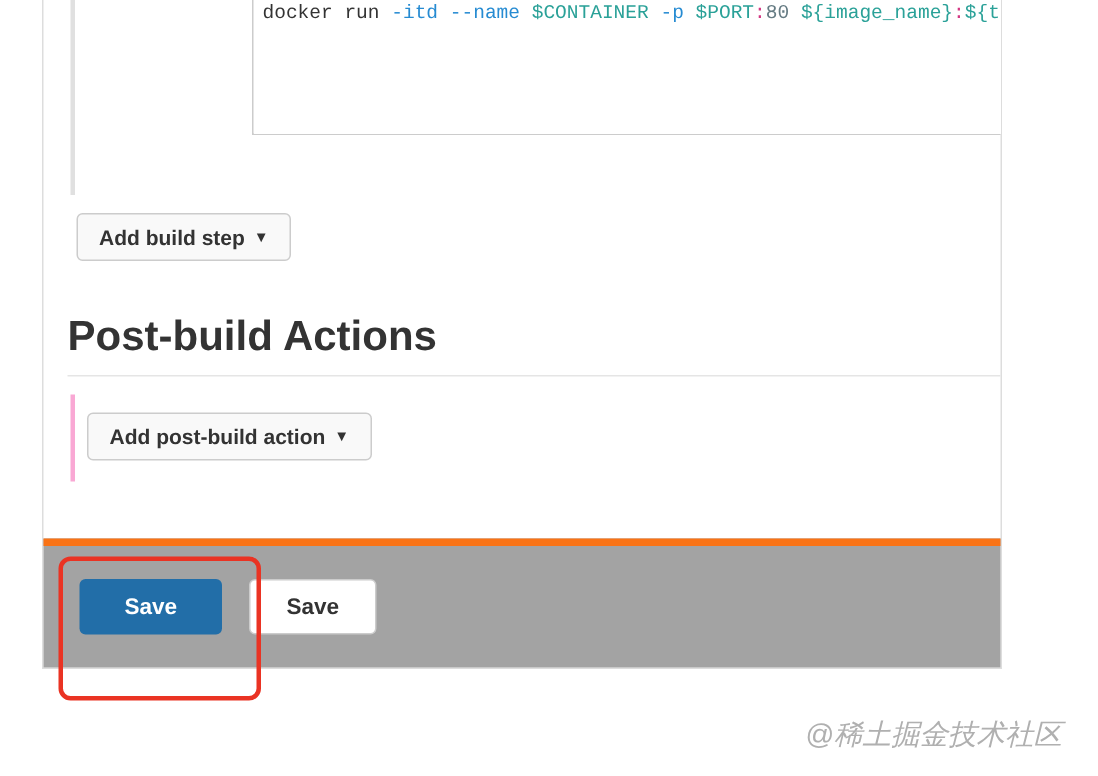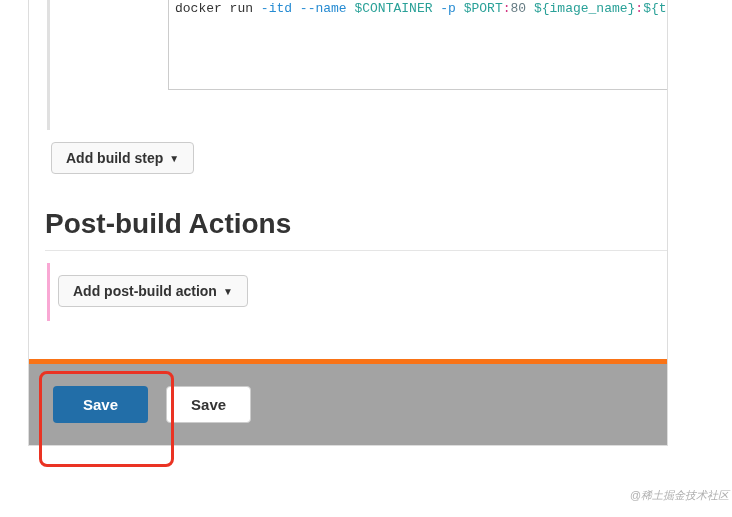--- a/index.html
+++ b/index.html
@@ -129,24 +129,24 @@
       border: 3px solid #ea3323;
       border-radius: 8px;
       left: 39px;
       top: 371px;
       width: 135px;
       height: 96px;
       pointer-events: none;
     }
     .watermark {
       position: absolute;
-      right: 3px;
+      right: 24px;
       bottom: 14px;
       color: #b0b0b0;
-      font-size: 11px;
+      font-size: 19px;
       font-style: italic;
       margin-left: 48px;
     }
     ::-webkit-scrollbar { height: 8px; }
     ::-webkit-scrollbar-thumb { background: #ccc; border-radius: 4px; }
   </style>
 </head>
 <body>
 
 <div class="page-container">

